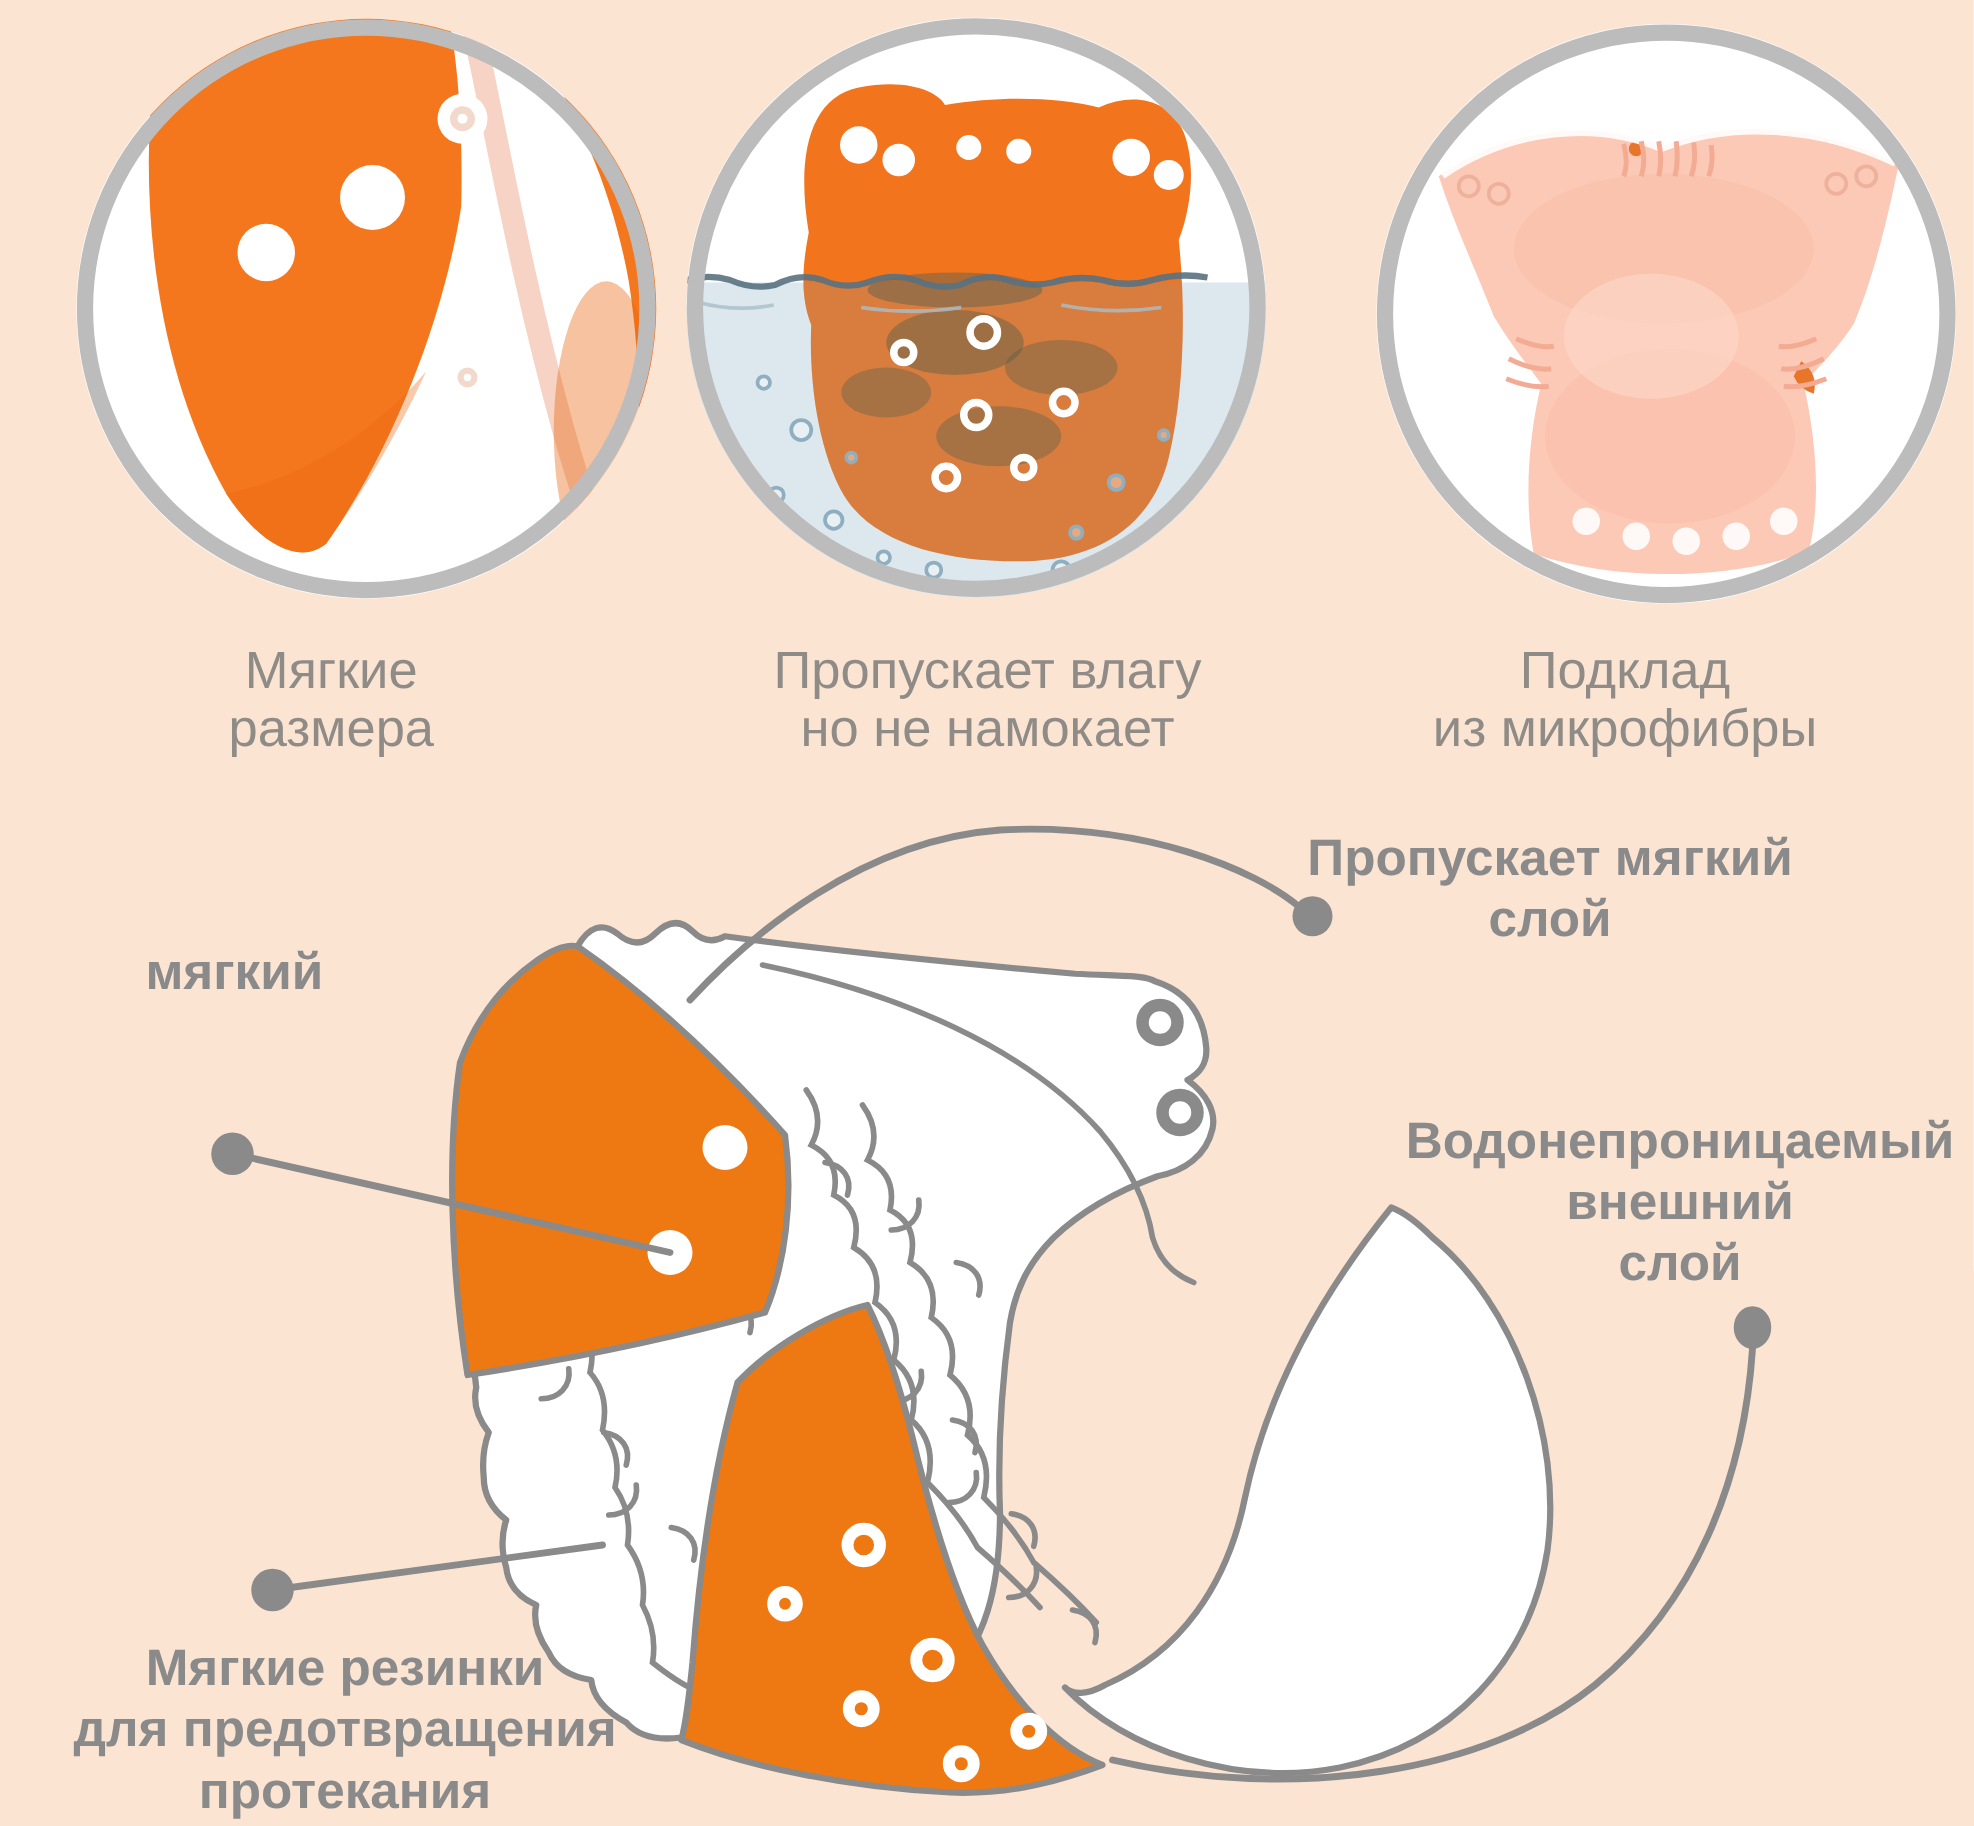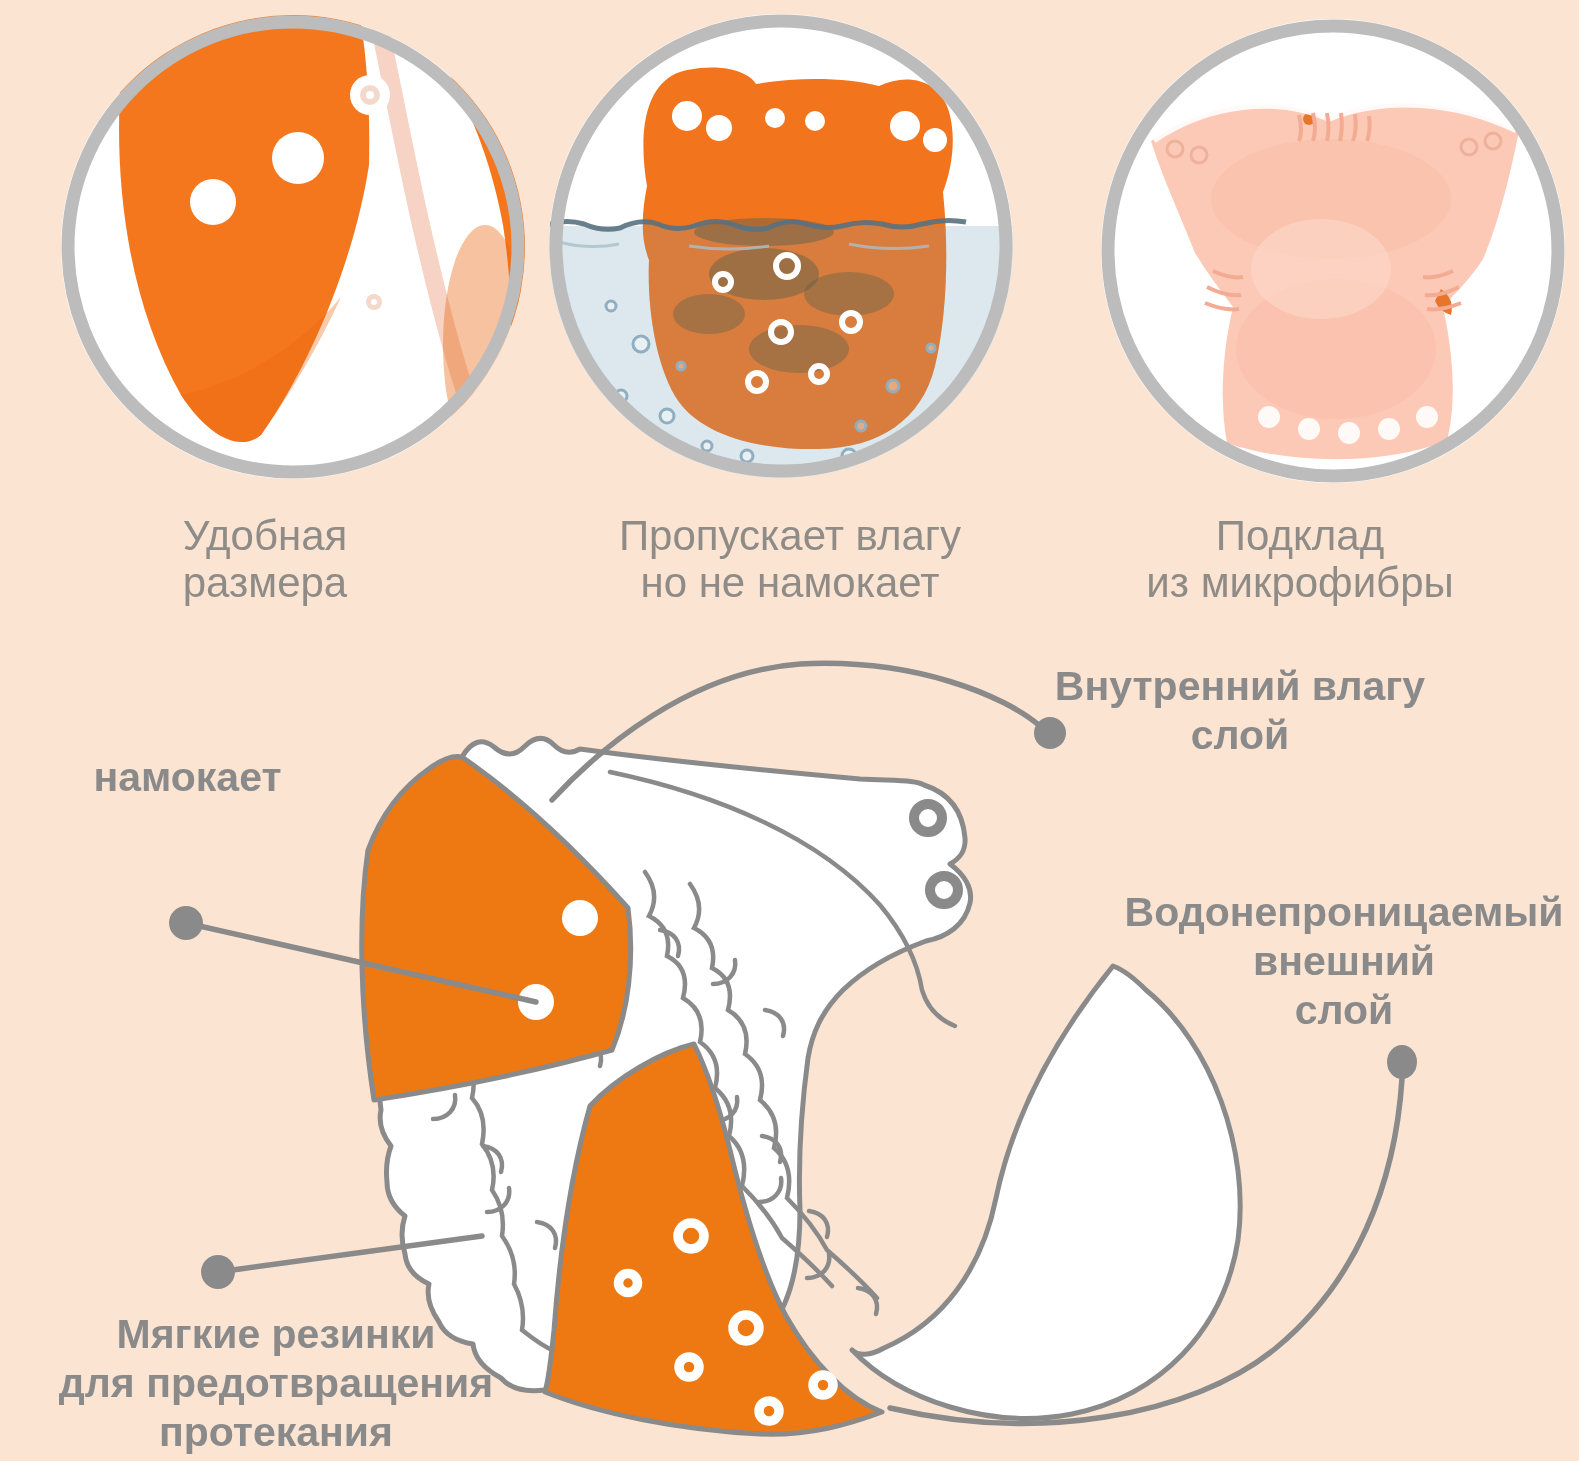--- a/index.html
+++ b/index.html
@@ -148,21 +148,21 @@
             <circle cx="98" cy="136" r="8"></circle>
           <circle cx="392" cy="122" r="8"></circle>
             <circle cx="368" cy="128" r="8"></circle>
         </g>
       </g>
       <circle cx="232" cy="232" r="225" fill="none" stroke="#bcbcbc" stroke-width="13"></circle>
     </svg>
   </div>
 
   <div class="caption" style="left:65px;top:512px;width:400px;">
-    <div>Удобная</div>
+    <div>Мягкие</div>
     <div>размера</div>
   </div>
   <div class="caption" style="left:1075px;top:512px;width:450px;">
     <div>Подклад</div>
     <div>из микрофибры</div>
   </div>
   <div class="caption" style="left:565px;top:512px;width:450px;">
     <div>Пропускает влагу</div>
     <div>но не намокает</div>
   </div>
@@ -255,26 +255,26 @@
     </g>
     <g fill="#8a8a8a">
       <circle cx="1050" cy="733" r="16"></circle>
       <circle cx="186" cy="923" r="17"></circle>
       <ellipse cx="1402" cy="1062" rx="15" ry="17"></ellipse>
       <circle cx="218" cy="1272" r="17"></circle>
     </g>
   </svg>
 
   <div class="dlabel" style="left:1005px;top:662px;width:470px;">
-    <div>Внутренний влагу</div>
+    <div>Пропускает мягкий</div>
     <div>слой</div>
   </div>
 
   <div class="dlabel" style="left:5px;top:753px;width:365px;">
-    <div>намокает</div>
+    <div>мягкий</div>
   </div>
 
   <div class="dlabel" style="left:1118px;top:888px;width:452px;">
     <div>Водонепроницаемый</div>
     <div>внешний</div>
     <div>слой</div>
   </div>
 
   <div class="dlabel" style="left:50px;top:1310px;width:452px;">
     <div>Мягкие резинки</div>

